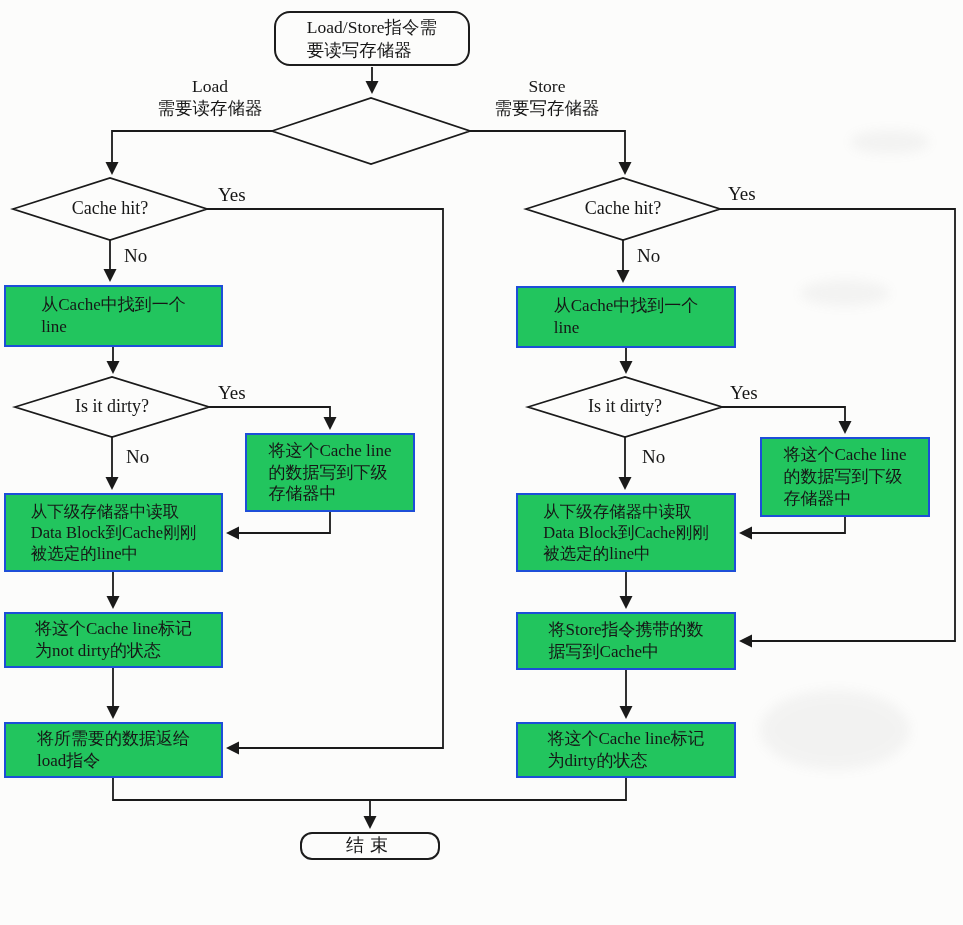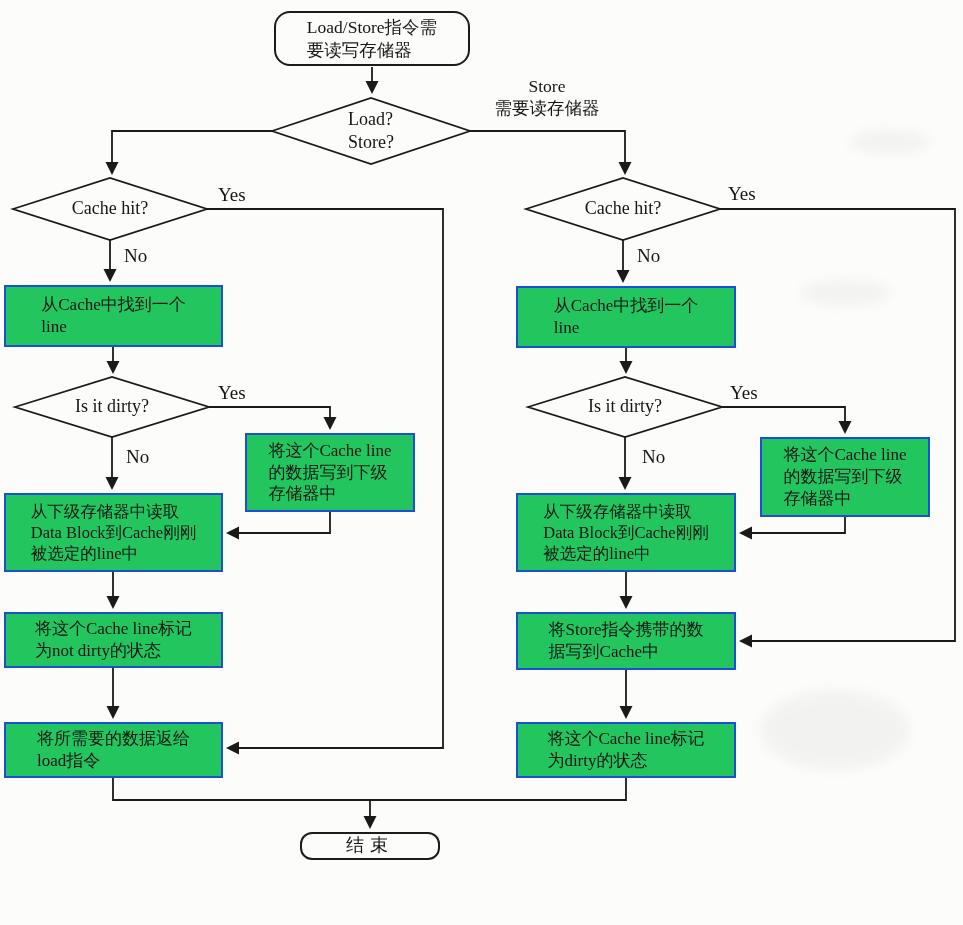--- a/index.html
+++ b/index.html
@@ -98,25 +98,25 @@
     </g>
   </svg>
 
   <div class="smudge" style="left:800px;top:280px;width:90px;height:26px;"></div>
   <div class="smudge" style="left:760px;top:690px;width:150px;height:80px;"></div>
   <div class="smudge" style="left:850px;top:130px;width:80px;height:24px;"></div>
 
   <div class="node terminator" style="left:274px;top:11px;width:196px;height:55px;border-radius:16px;">Load/Store指令需
 要读写存储器</div>
 
+  <div class="branch" style="left:115px;top:76px;width:190px;">Load
+需要读存储器</div>
   <div class="branch" style="left:452px;top:76px;width:190px;">Store
-需要读存储器</div>
+需要写存储器</div>
 
-  <div class="node dlabel" style="left:321px;top:103px;width:100px;height:56px;">Load?
-Store?</div>
 
   <div class="node dlabel" style="left:40px;top:197px;width:140px;height:24px;">Cache hit?</div>
   <div class="node dlabel" style="left:553px;top:197px;width:140px;height:24px;">Cache hit?</div>
 
   <div class="yn" style="left:218px;top:184px;">Yes</div>
   <div class="yn" style="left:124px;top:245px;">No</div>
   <div class="yn" style="left:728px;top:183px;">Yes</div>
   <div class="yn" style="left:637px;top:245px;">No</div>
 
   <div class="node box" style="left:4px;top:285px;width:219px;height:62px;">从Cache中找到一个

